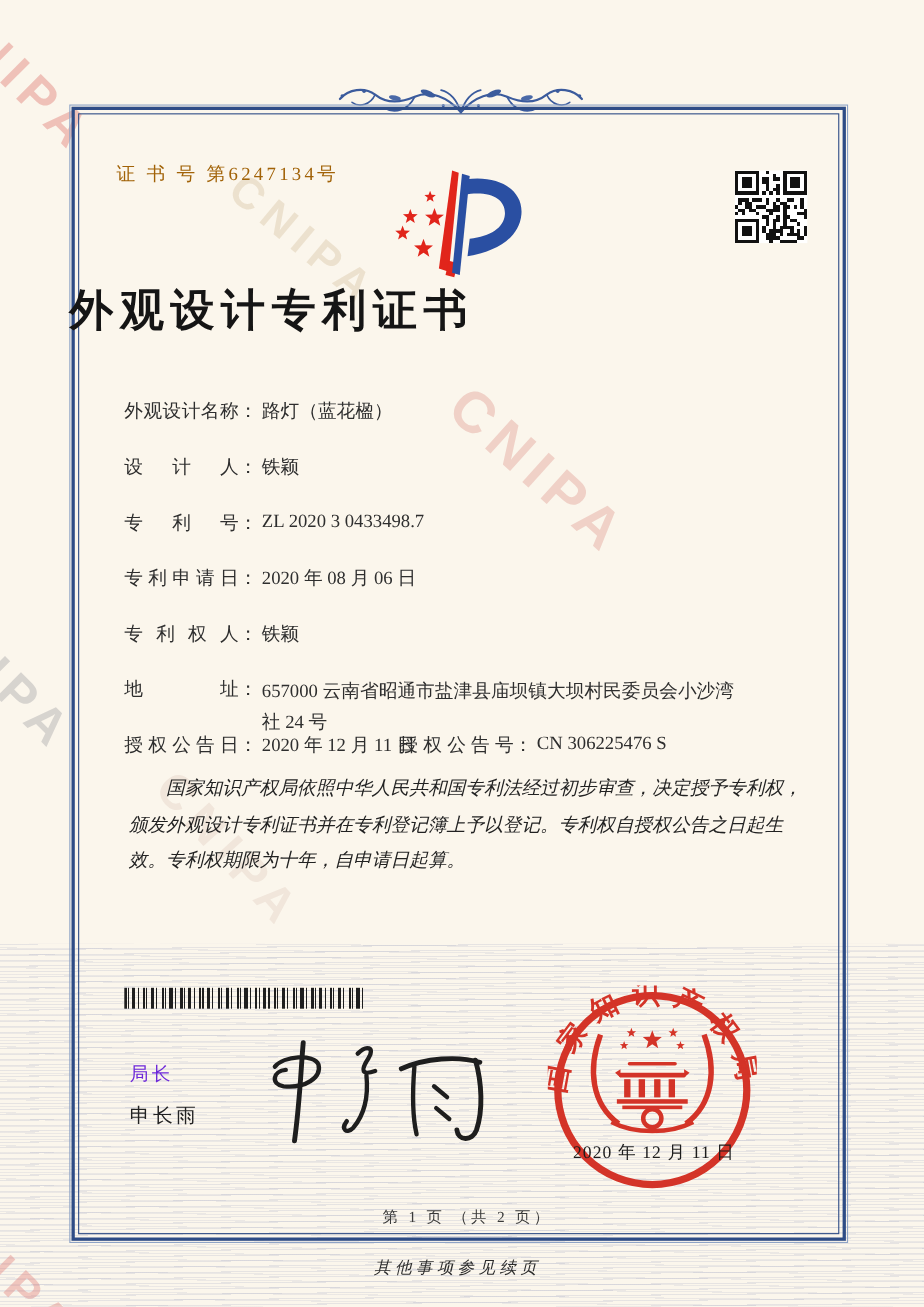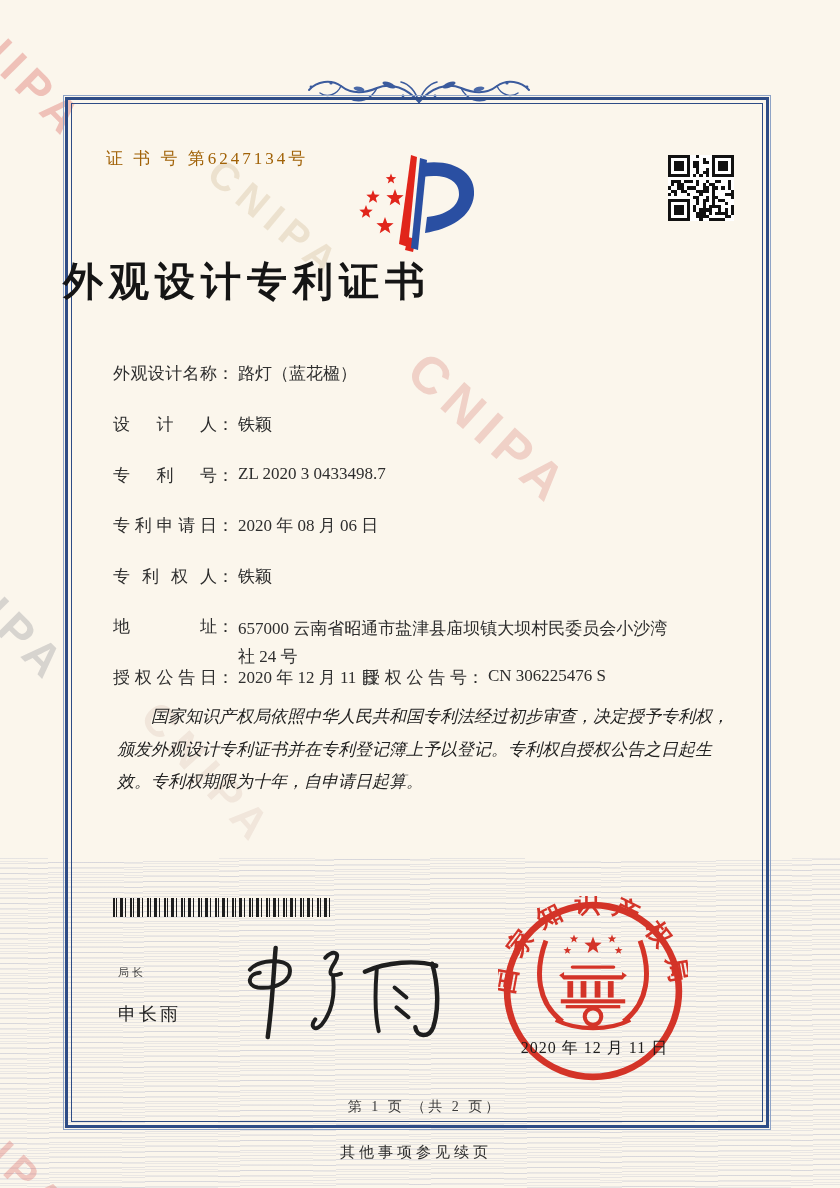--- a/index.html
+++ b/index.html
@@ -52,32 +52,32 @@
 
   .paras{position:absolute;left:113px;top:697px;width:627px;font-size:17px;line-height:32.5px;
          font-style:italic;color:#222;}
   .paras p{margin:4px;text-indent:2em;}
 
   .barcode{position:absolute;left:113px;top:898px;width:218px;height:19px;background:
      repeating-linear-gradient(90deg,#1e1e1e 0 2px,transparent 2px 3px,#1e1e1e 3px 4px,
      transparent 4px 7px,#1e1e1e 7px 10px,transparent 10px 12px,#1e1e1e 12px 13px,
      transparent 13px 17px);}
 
-  .director-title{position:absolute;left:118px;top:965px;font-size:11px;letter-spacing:3px;color:#404040;}
+  .director-title{position:absolute;left:118px;top:965px;font-size:17px;letter-spacing:3px;color:#6d28d9;}
   .director-name{position:absolute;left:118px;top:1002px;font-size:18px;letter-spacing:3px;color:#222;}
   .signature{position:absolute;left:238px;top:938px;width:218px;height:108px;}
 
   .seal{position:absolute;left:498px;top:896px;width:190px;height:190px;opacity:.93;}
   .seal-date{position:absolute;left:512px;top:1038px;width:165px;text-align:center;
              font-size:16px;letter-spacing:1px;color:#1c1c1c;}
 
   .page-info{position:absolute;left:63px;top:1098px;width:724px;text-align:center;
              font-size:14px;letter-spacing:3px;color:#3a3a3a;}
   .note{position:absolute;left:63px;top:1143px;width:706px;text-align:center;
-        font-size:15px;letter-spacing:4px;color:#2c2c2c;}
+        font-size:15px;letter-spacing:4px;font-style:italic;color:#2c2c2c;}
 
   .ornament{position:absolute;left:298px;top:76px;width:242px;height:44px;}
 </style>
 </head>
 <body>
 
 <div class="page">
 
   <div class="waves"></div>
 

